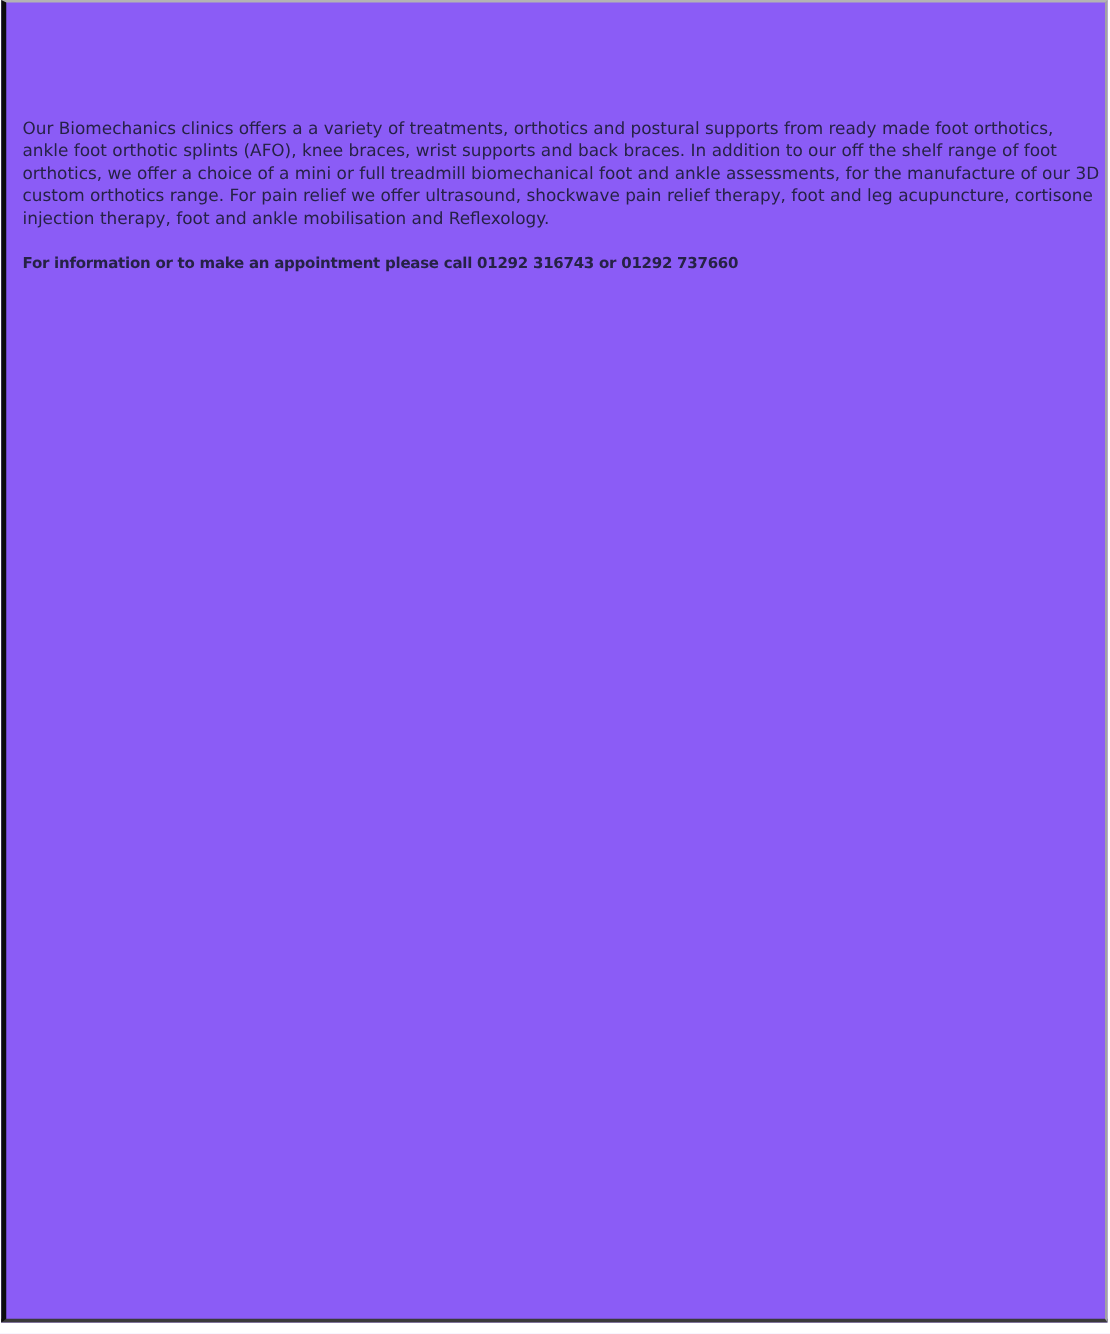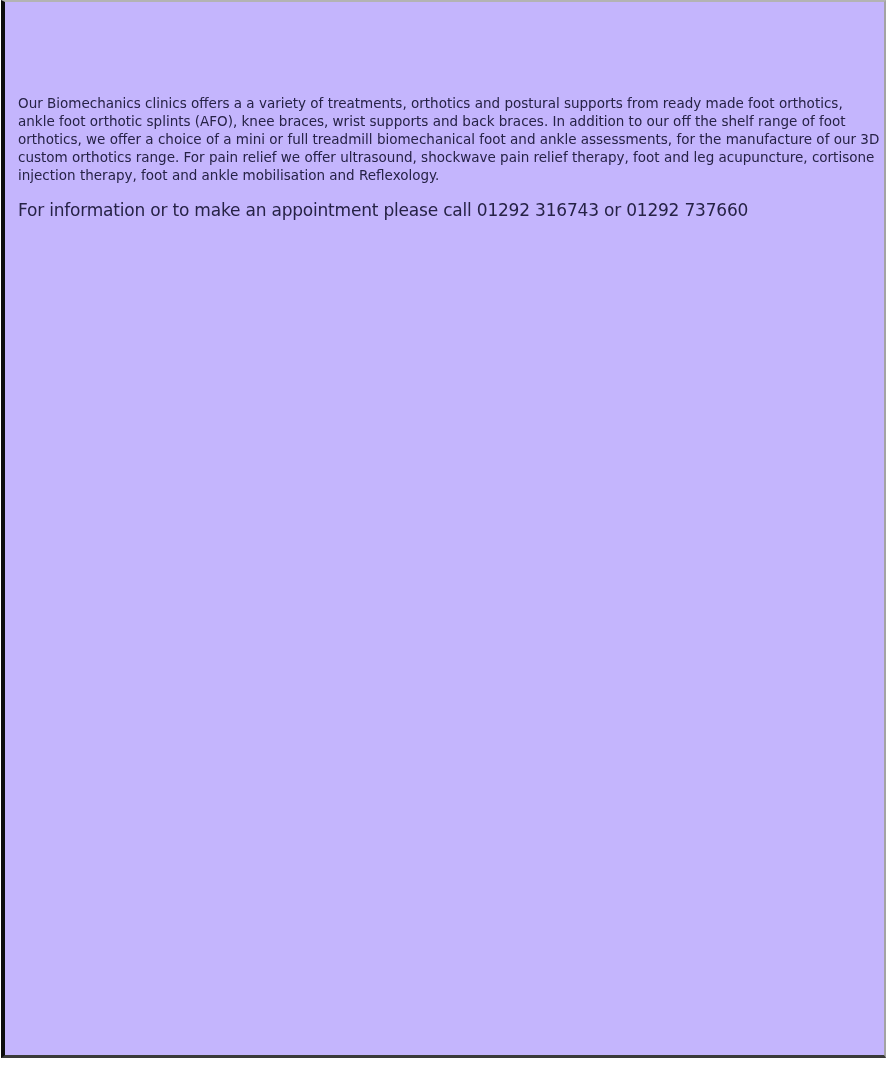--- a/index.html
+++ b/index.html
@@ -13,43 +13,43 @@
     position: relative;
     font-family: "DejaVu Sans", "Liberation Sans", sans-serif;
   }
   .page-frame {
     position: absolute;
     left: 1px;
     top: 0;
     width: 885px;
     height: 1058px;
     box-sizing: border-box;
-    background: #c4b5fd;
+    background: #8b5cf6;
     border-top: 2px solid #b3b3b3;
     border-left: 4px solid #0c0c0c;
     border-right: 2px solid #a3a3a3;
     border-bottom: 3px solid #3a3a3a;
   }
   .content {
     position: absolute;
     left: 13px;
     top: 92px;
     width: 862px;
   }
   .body-paragraph {
     margin: 0;
     font-size: 13.5px;
     line-height: 18px;
     color: #262246;
   }
   .appointment-line {
     margin: 17px 0 0 0;
-    font-size: 17px;
+    font-size: 12px;
     line-height: 18px;
-    font-weight: normal;
+    font-weight: bold;
     color: #262246;
     letter-spacing: -0.2px;
   }
 </style>
 </head>
 <body>
 
 <div class="page-frame">
   <div class="content">
     <p class="body-paragraph">Our Biomechanics clinics offers a a variety of treatments, orthotics and postural supports from ready made foot orthotics, ankle foot orthotic splints (AFO), knee braces, wrist supports and back braces. In addition to our off the shelf range of foot orthotics, we offer a choice of a mini or full treadmill biomechanical foot and ankle assessments, for the manufacture of our 3D custom orthotics range. For pain relief we offer ultrasound, shockwave pain relief therapy, foot and leg acupuncture, cortisone injection therapy, foot and ankle mobilisation and Reflexology.</p>

